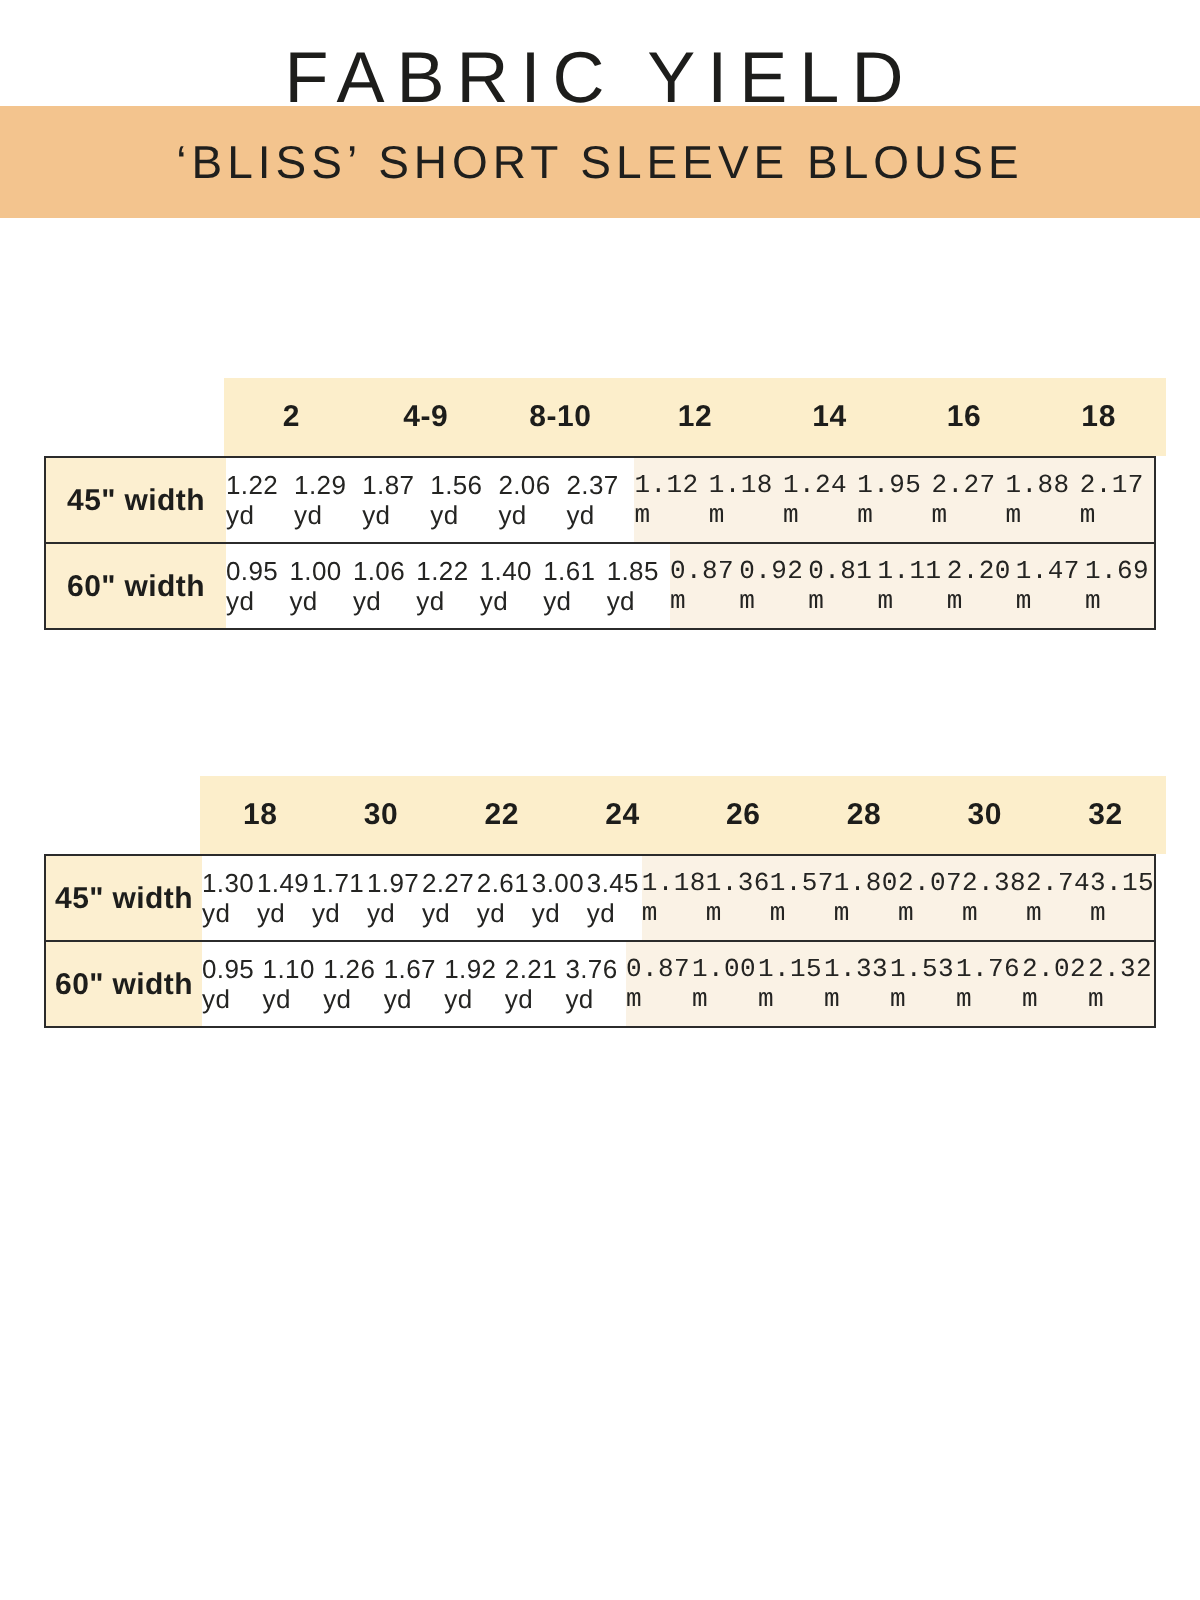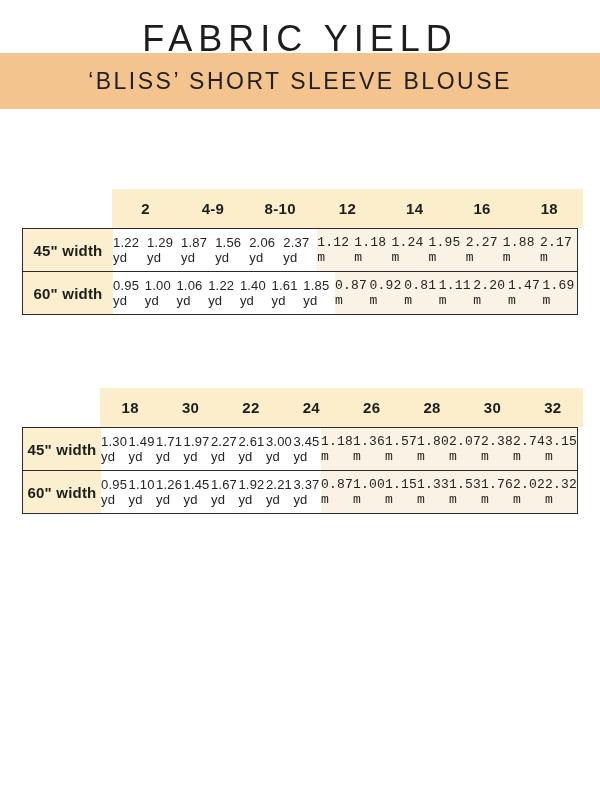--- a/index.html
+++ b/index.html
@@ -205,25 +205,24 @@
             </div>
           </div>
         </div>
         <div class="row-group">
           <div class="label-cell">60" width</div>
           <div class="rows">
             <div class="data-row yd">
               <div class="data-cell">0.95 yd</div>
               <div class="data-cell">1.10 yd</div>
               <div class="data-cell">1.26 yd</div>
-              <div class="data-cell">1.45 yd</div>
               <div class="data-cell">1.67 yd</div>
               <div class="data-cell">1.92 yd</div>
               <div class="data-cell">2.21 yd</div>
-              <div class="data-cell">3.37 yd</div>
+              <div class="data-cell">3.76 yd</div>
             </div>
             <div class="data-row m">
               <div class="data-cell">0.87 m</div>
               <div class="data-cell">1.00 m</div>
               <div class="data-cell">1.15 m</div>
               <div class="data-cell">1.33 m</div>
               <div class="data-cell">1.53 m</div>
               <div class="data-cell">1.76 m</div>
               <div class="data-cell">2.02 m</div>
               <div class="data-cell">2.32 m</div>

